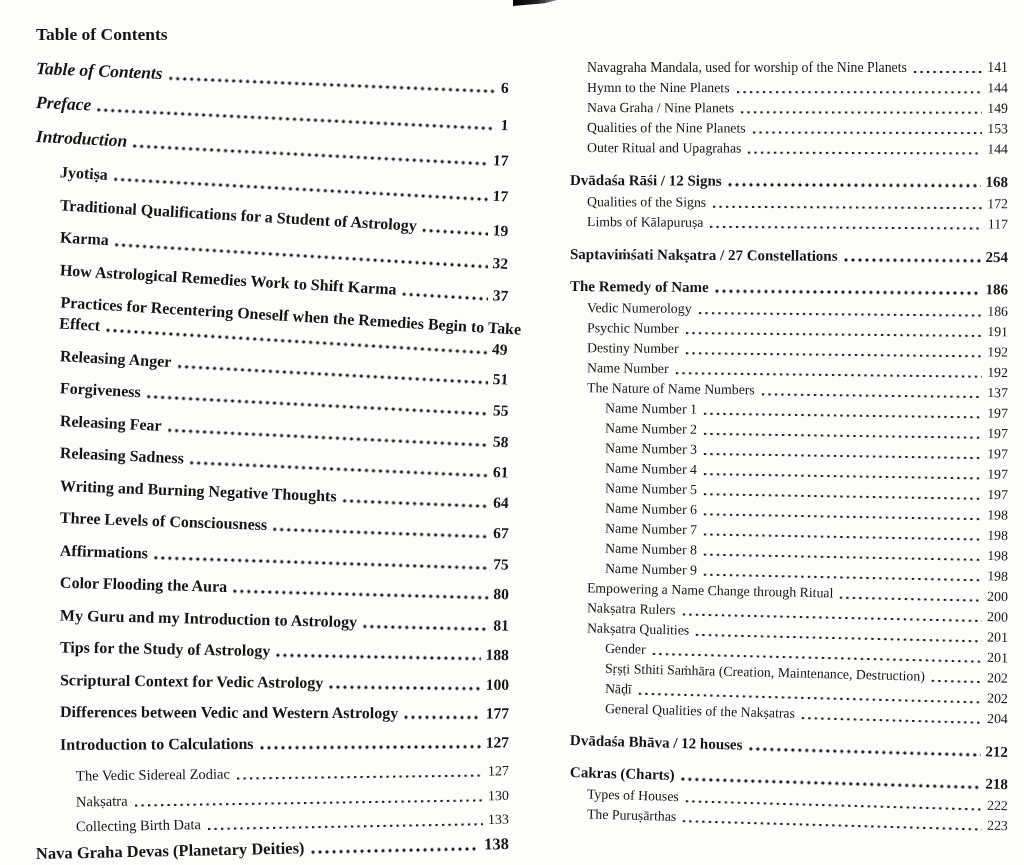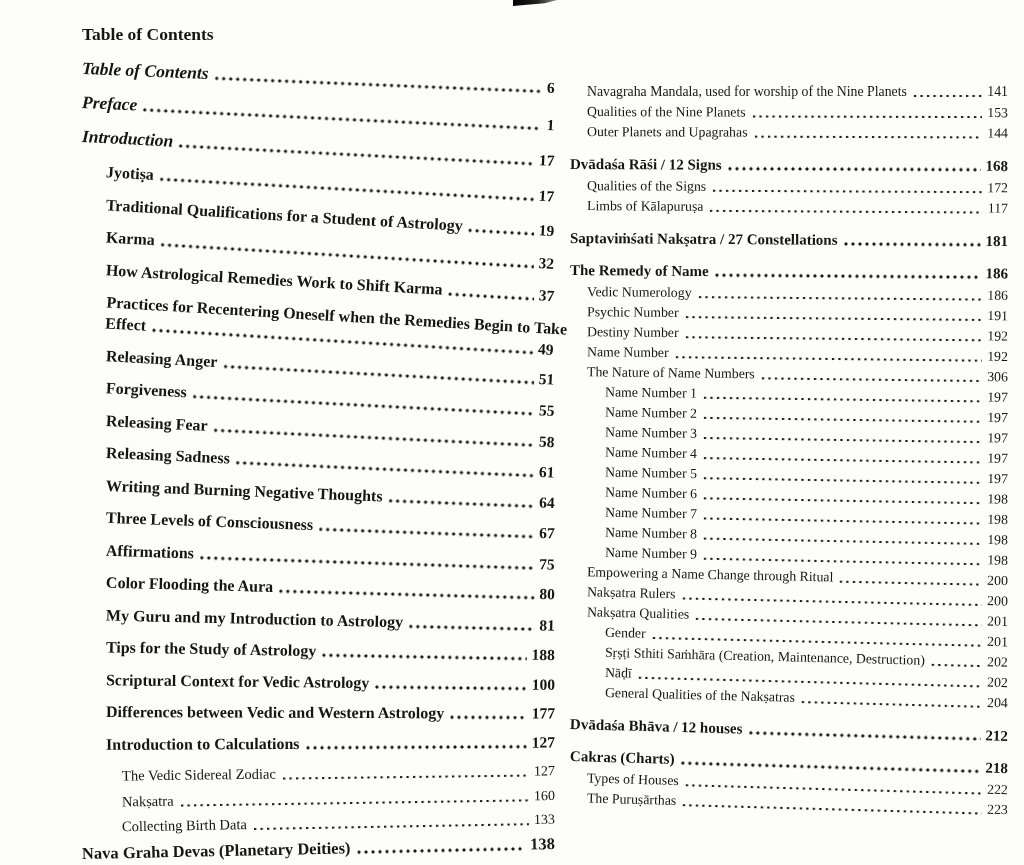--- a/index.html
+++ b/index.html
@@ -5,22 +5,22 @@
   html, body { margin: 0; padding: 0; }
   body {
     width: 1024px; height: 865px;
     background: #fdfdfc;
     font-family: "Liberation Serif", "DejaVu Serif", serif;
     color: #151515;
     overflow: hidden;
     position: relative;
   }
   .page { position: absolute; }
-  #left-page  { left: 36px;  top: 24px; width: 473px; margin-left: 46px; }
-  #right-page { left: 570px; top: 58px; width: 438px; margin-top: 24px; }
+  #left-page  { left: 36px;  top: 24px; width: 473px; }
+  #right-page { left: 570px; top: 58px; width: 438px; }
 
   #toc-title {
     font-size: 17.5px; font-weight: bold;
     margin: 0 0 13px 0; line-height: 21px;
   }
 
   .row { transform-origin: 0 50%; }
   .fl  { display: flex; align-items: baseline; }
 
   .leader { flex: 1 1 auto; min-width: 14px; align-self: stretch; position: relative; margin: 0 5px 0 6px; }
@@ -181,21 +181,21 @@
         <span class="page-num">127</span>
       </div>
       <div class="row sub fl" style="transform: rotate(-0.7deg);">
         <span class="lbl">The Vedic Sidereal Zodiac</span>
         <span class="leader"></span>
         <span class="page-num">127</span>
       </div>
       <div class="row sub fl" style="transform: rotate(-0.85deg);">
         <span class="lbl">Nakṣatra</span>
         <span class="leader"></span>
-        <span class="page-num">160</span>
+        <span class="page-num">130</span>
       </div>
       <div class="row sub fl" style="transform: rotate(-1deg);">
         <span class="lbl">Collecting Birth Data</span>
         <span class="leader"></span>
         <span class="page-num">133</span>
       </div>
       <div class="row h1b fl" style="transform: rotate(-1.2deg);">
         <span class="lbl">Nava Graha Devas (Planetary Deities)</span>
         <span class="leader"></span>
         <span class="page-num">138</span>
@@ -203,27 +203,37 @@
     </div>
 </div>
 
 <div id="right-page" class="page">
   <div id="right-rows">
       <div class="row sub fl" style="transform: rotate(0deg);">
         <span class="lbl">Navagraha Mandala, used for worship of the Nine Planets</span>
         <span class="leader"></span>
         <span class="page-num">141</span>
       </div>
+      <div class="row sub fl" style="transform: rotate(0.05deg);">
+        <span class="lbl">Hymn to the Nine Planets</span>
+        <span class="leader"></span>
+        <span class="page-num">144</span>
+      </div>
+      <div class="row sub fl" style="transform: rotate(0.1deg);">
+        <span class="lbl">Nava Graha / Nine Planets</span>
+        <span class="leader"></span>
+        <span class="page-num">149</span>
+      </div>
       <div class="row sub fl" style="transform: rotate(0.15deg);">
         <span class="lbl">Qualities of the Nine Planets</span>
         <span class="leader"></span>
         <span class="page-num">153</span>
       </div>
       <div class="row sub fl" style="transform: rotate(0.2deg);">
-        <span class="lbl">Outer Planets and Upagrahas</span>
+        <span class="lbl">Outer Ritual and Upagrahas</span>
         <span class="leader"></span>
         <span class="page-num">144</span>
       </div>
       <div class="row h1b fl" style="transform: rotate(0.25deg);">
         <span class="lbl">Dvādaśa Rāśi / 12 Signs</span>
         <span class="leader"></span>
         <span class="page-num">168</span>
       </div>
       <div class="row sub fl" style="transform: rotate(0.3deg);">
         <span class="lbl">Qualities of the Signs</span>
@@ -231,21 +241,21 @@
         <span class="page-num">172</span>
       </div>
       <div class="row sub fl" style="transform: rotate(0.35deg);">
         <span class="lbl">Limbs of Kālapuruṣa</span>
         <span class="leader"></span>
         <span class="page-num">117</span>
       </div>
       <div class="row h1b fl" style="transform: rotate(0.4deg);">
         <span class="lbl">Saptaviṁśati Nakṣatra / 27 Constellations</span>
         <span class="leader"></span>
-        <span class="page-num">181</span>
+        <span class="page-num">254</span>
       </div>
       <div class="row h1b fl" style="transform: rotate(0.45deg);">
         <span class="lbl">The Remedy of Name</span>
         <span class="leader"></span>
         <span class="page-num">186</span>
       </div>
       <div class="row sub fl" style="transform: rotate(0.5deg);">
         <span class="lbl">Vedic Numerology</span>
         <span class="leader"></span>
         <span class="page-num">186</span>
@@ -261,21 +271,21 @@
         <span class="page-num">192</span>
       </div>
       <div class="row sub fl" style="transform: rotate(0.65deg);">
         <span class="lbl">Name Number</span>
         <span class="leader"></span>
         <span class="page-num">192</span>
       </div>
       <div class="row sub fl" style="transform: rotate(0.7deg);">
         <span class="lbl">The Nature of Name Numbers</span>
         <span class="leader"></span>
-        <span class="page-num">306</span>
+        <span class="page-num">137</span>
       </div>
       <div class="row sub2 fl" style="transform: rotate(0.75deg);">
         <span class="lbl">Name Number 1</span>
         <span class="leader"></span>
         <span class="page-num">197</span>
       </div>
       <div class="row sub2 fl" style="transform: rotate(0.8deg);">
         <span class="lbl">Name Number 2</span>
         <span class="leader"></span>
         <span class="page-num">197</span>

